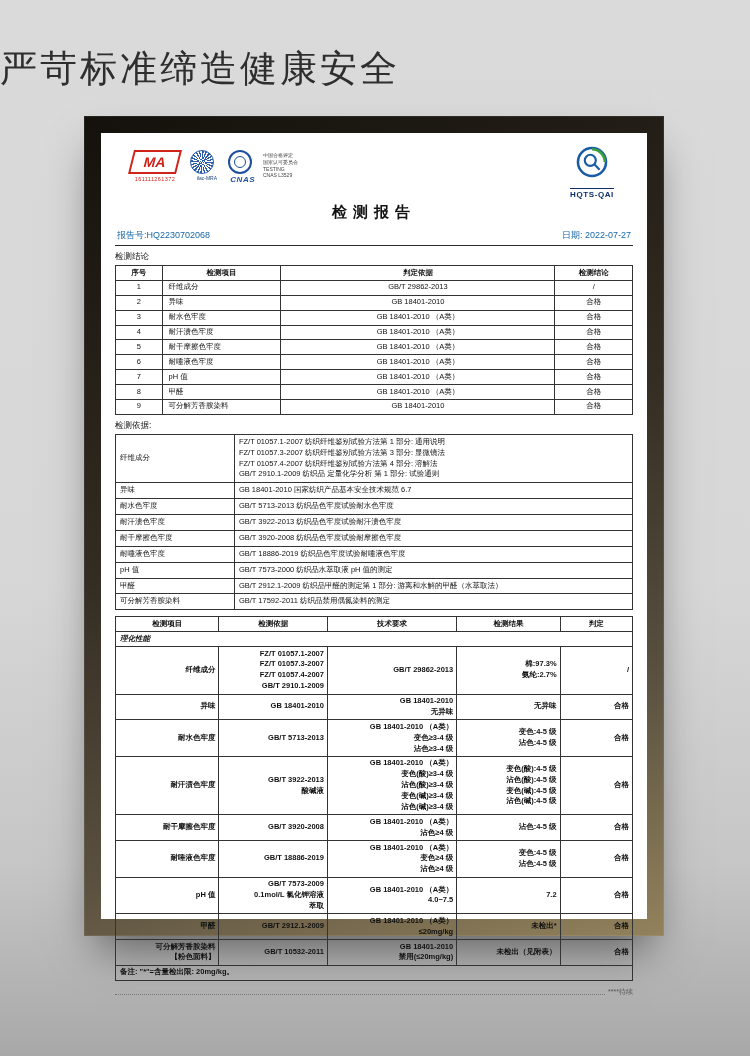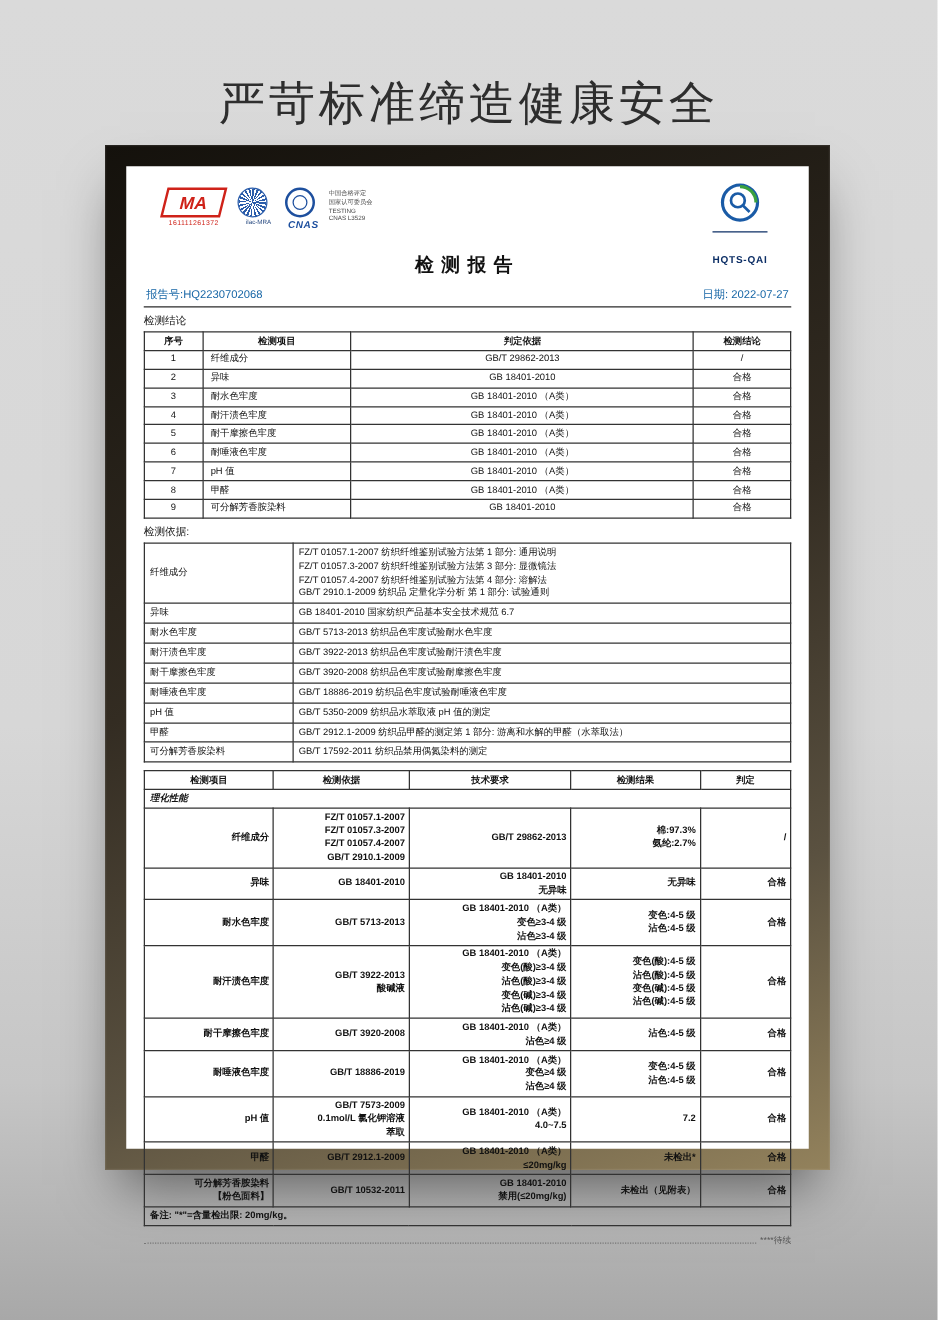--- a/index.html
+++ b/index.html
@@ -2,22 +2,22 @@
 <html><head>
 <meta charset="utf-8">
 <style>
   * { margin:0; padding:0; box-sizing:border-box; }
   html,body { width:750px; }
   body { font-family:"Liberation Sans", sans-serif; }
 
   .stage { position:relative; width:750px; height:1056px; overflow:hidden;
            background:linear-gradient(180deg,#dadada 0%,#d7d7d7 55%,#c6c6c6 82%,#a8a8a8 100%); }
 
-  .page-title { padding-top:44px; text-align:center; font-size:37px; letter-spacing:3px;
-                color:#2e2e2e; font-weight:500;margin-top:14px; }
+  .page-title { padding-top:44px; font-size:37px; letter-spacing:3px;
+                color:#2e2e2e; font-weight:500; }
 
   .frame { position:absolute; left:84px; top:116px; width:580px; height:820px; padding:17px;
            background:linear-gradient(160deg,#14110c 0%,#332c22 45%,#5a5140 75%,#93825c 100%);
            box-shadow:0 24px 42px -12px rgba(0,0,0,.5), inset 0 0 0 1px rgba(255,255,255,.08); }
 
   .paper { width:100%; height:100%; background:#ffffff; padding:12px 14px 8px;
            display:flex; flex-direction:column; color:#111; }
 
   
   .logos { display:flex; justify-content:space-between; align-items:flex-start; height:54px; }
@@ -30,21 +30,21 @@
   .badge { text-align:center; width:30px; }
   .circle { width:24px; height:24px; border-radius:50%; margin:0 auto; }
   .circle.ilac { background:repeating-conic-gradient(#2a5caa 0 9deg,#ffffff 9deg 18deg); border:1px solid #2a5caa; }
   .circle.cnas { background:#ffffff; border:2.5px solid #1d4f9e; position:relative; }
   .circle.cnas::after { content:""; position:absolute; inset:4px; border-radius:50%; border:1.5px solid #1d4f9e; }
   .badge-label { font-size:5px; color:#23467e; margin-top:1px;text-align:right; }
   .badge-label.cnas-label { font-size:8px; font-weight:bold; font-style:italic; color:#1d4f9e; letter-spacing:.5px; }
   .cnas-lines { font-size:5px; line-height:1.35; color:#444; white-space:pre-line; padding-top:2px; }
   .hqts { width:78px; text-align:center; padding-right:4px; }
   .hqts-text { font-size:8px; font-weight:bold; color:#0d2f66; letter-spacing:.6px;
-               border-top:1px solid #0d2f66; margin-top:1px; padding-top:17px; display:inline-block; }
+               border-top:1px solid #0d2f66; margin-top:1px; padding-top:1px; display:inline-block; }
 
   
   .doc-title { text-align:center; font-size:15px; font-weight:bold; letter-spacing:6px; margin:4px 0 7px; }
   .report-row { display:flex; justify-content:space-between; align-items:flex-end;
                 font-size:9px; color:#1766a6; padding:0 2px 3px; border-bottom:1.5px solid #2b2b2b; }
   .section-label { font-size:8.5px; margin:5px 0 2px; color:#111; }
 
   
   table.t { width:100%; border-collapse:collapse; table-layout:fixed; }
   .t th, .t td { border:1px solid #333; font-size:7.5px; padding:1.5px 3px;
@@ -216,21 +216,21 @@
           <tr>
             <td>耐干摩擦色牢度</td>
             <td class="pre">GB/T 3920-2008 纺织品色牢度试验耐摩擦色牢度</td>
           </tr>
           <tr>
             <td>耐唾液色牢度</td>
             <td class="pre">GB/T 18886-2019 纺织品色牢度试验耐唾液色牢度</td>
           </tr>
           <tr>
             <td>pH 值</td>
-            <td class="pre">GB/T 5350-2009 纺织品水萃取液 pH 值的测定</td>
+            <td class="pre">GB/T 7573-2000 纺织品水萃取液 pH 值的测定</td>
           </tr>
           <tr>
             <td>甲醛</td>
             <td class="pre">GB/T 2912.1-2009 纺织品甲醛的测定第 1 部分: 游离和水解的甲醛（水萃取法）</td>
           </tr>
           <tr>
             <td>可分解芳香胺染料</td>
             <td class="pre">GB/T 17592-2011 纺织品禁用偶氮染料的测定</td>
           </tr>
         </tbody>

